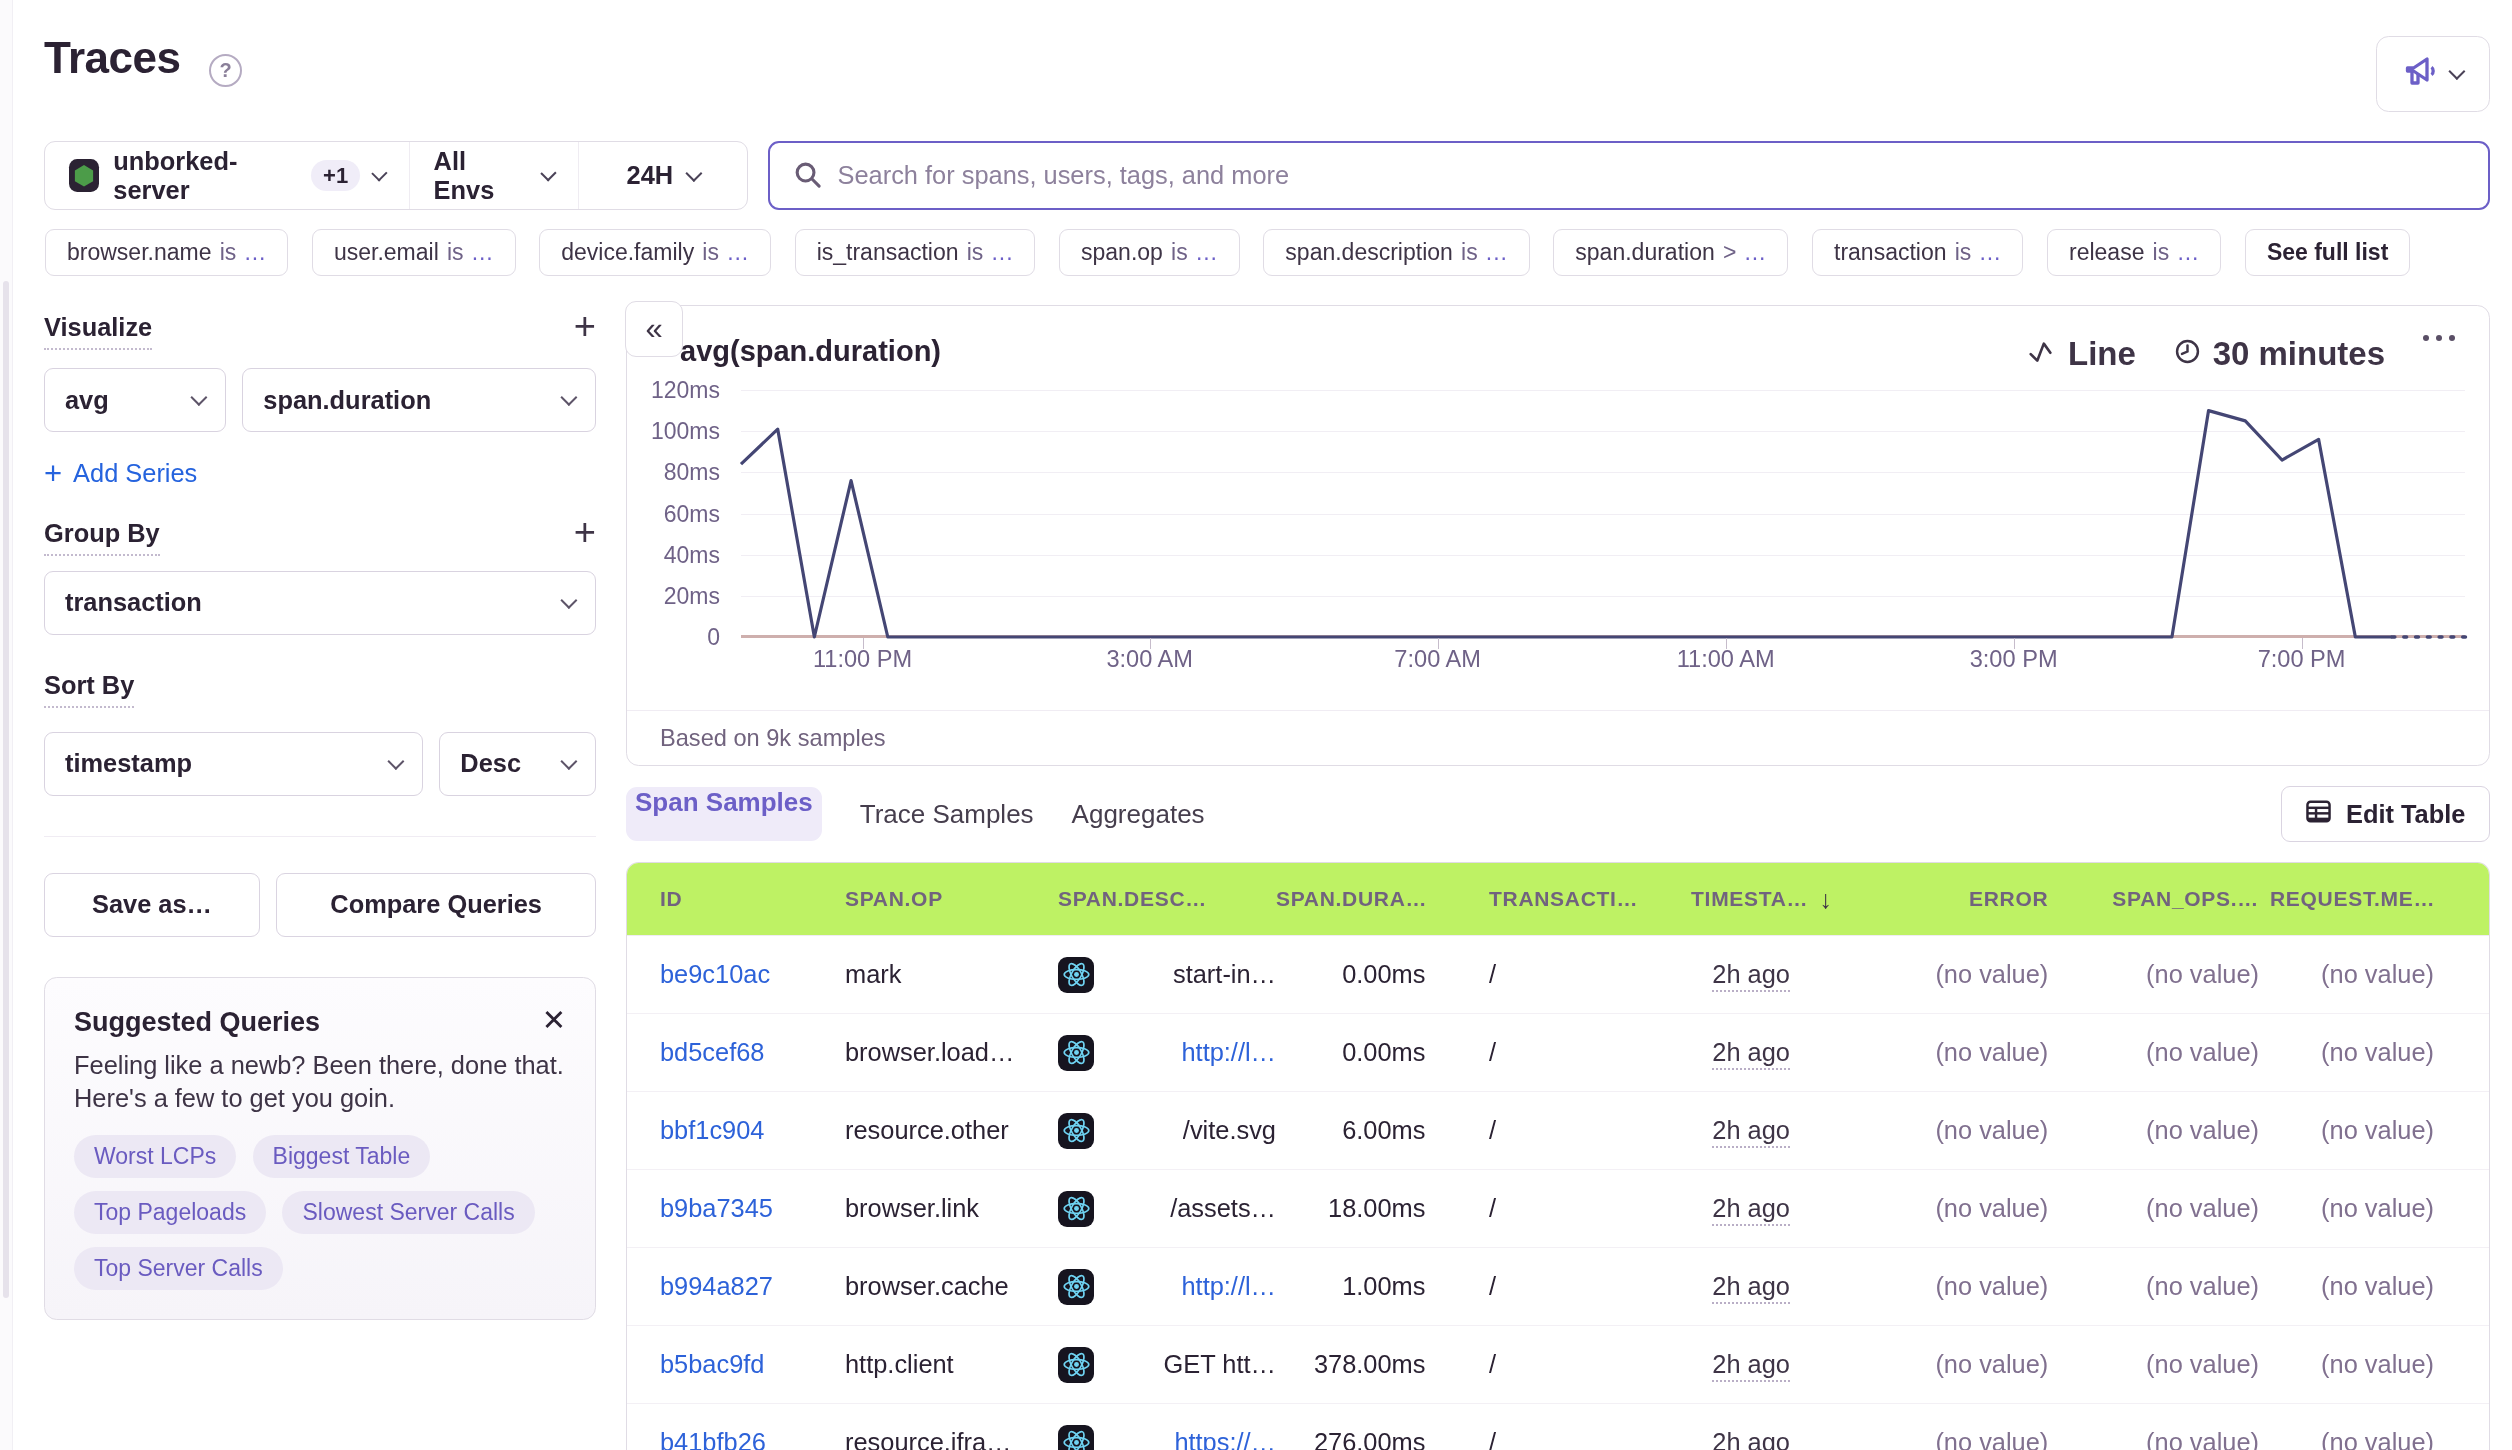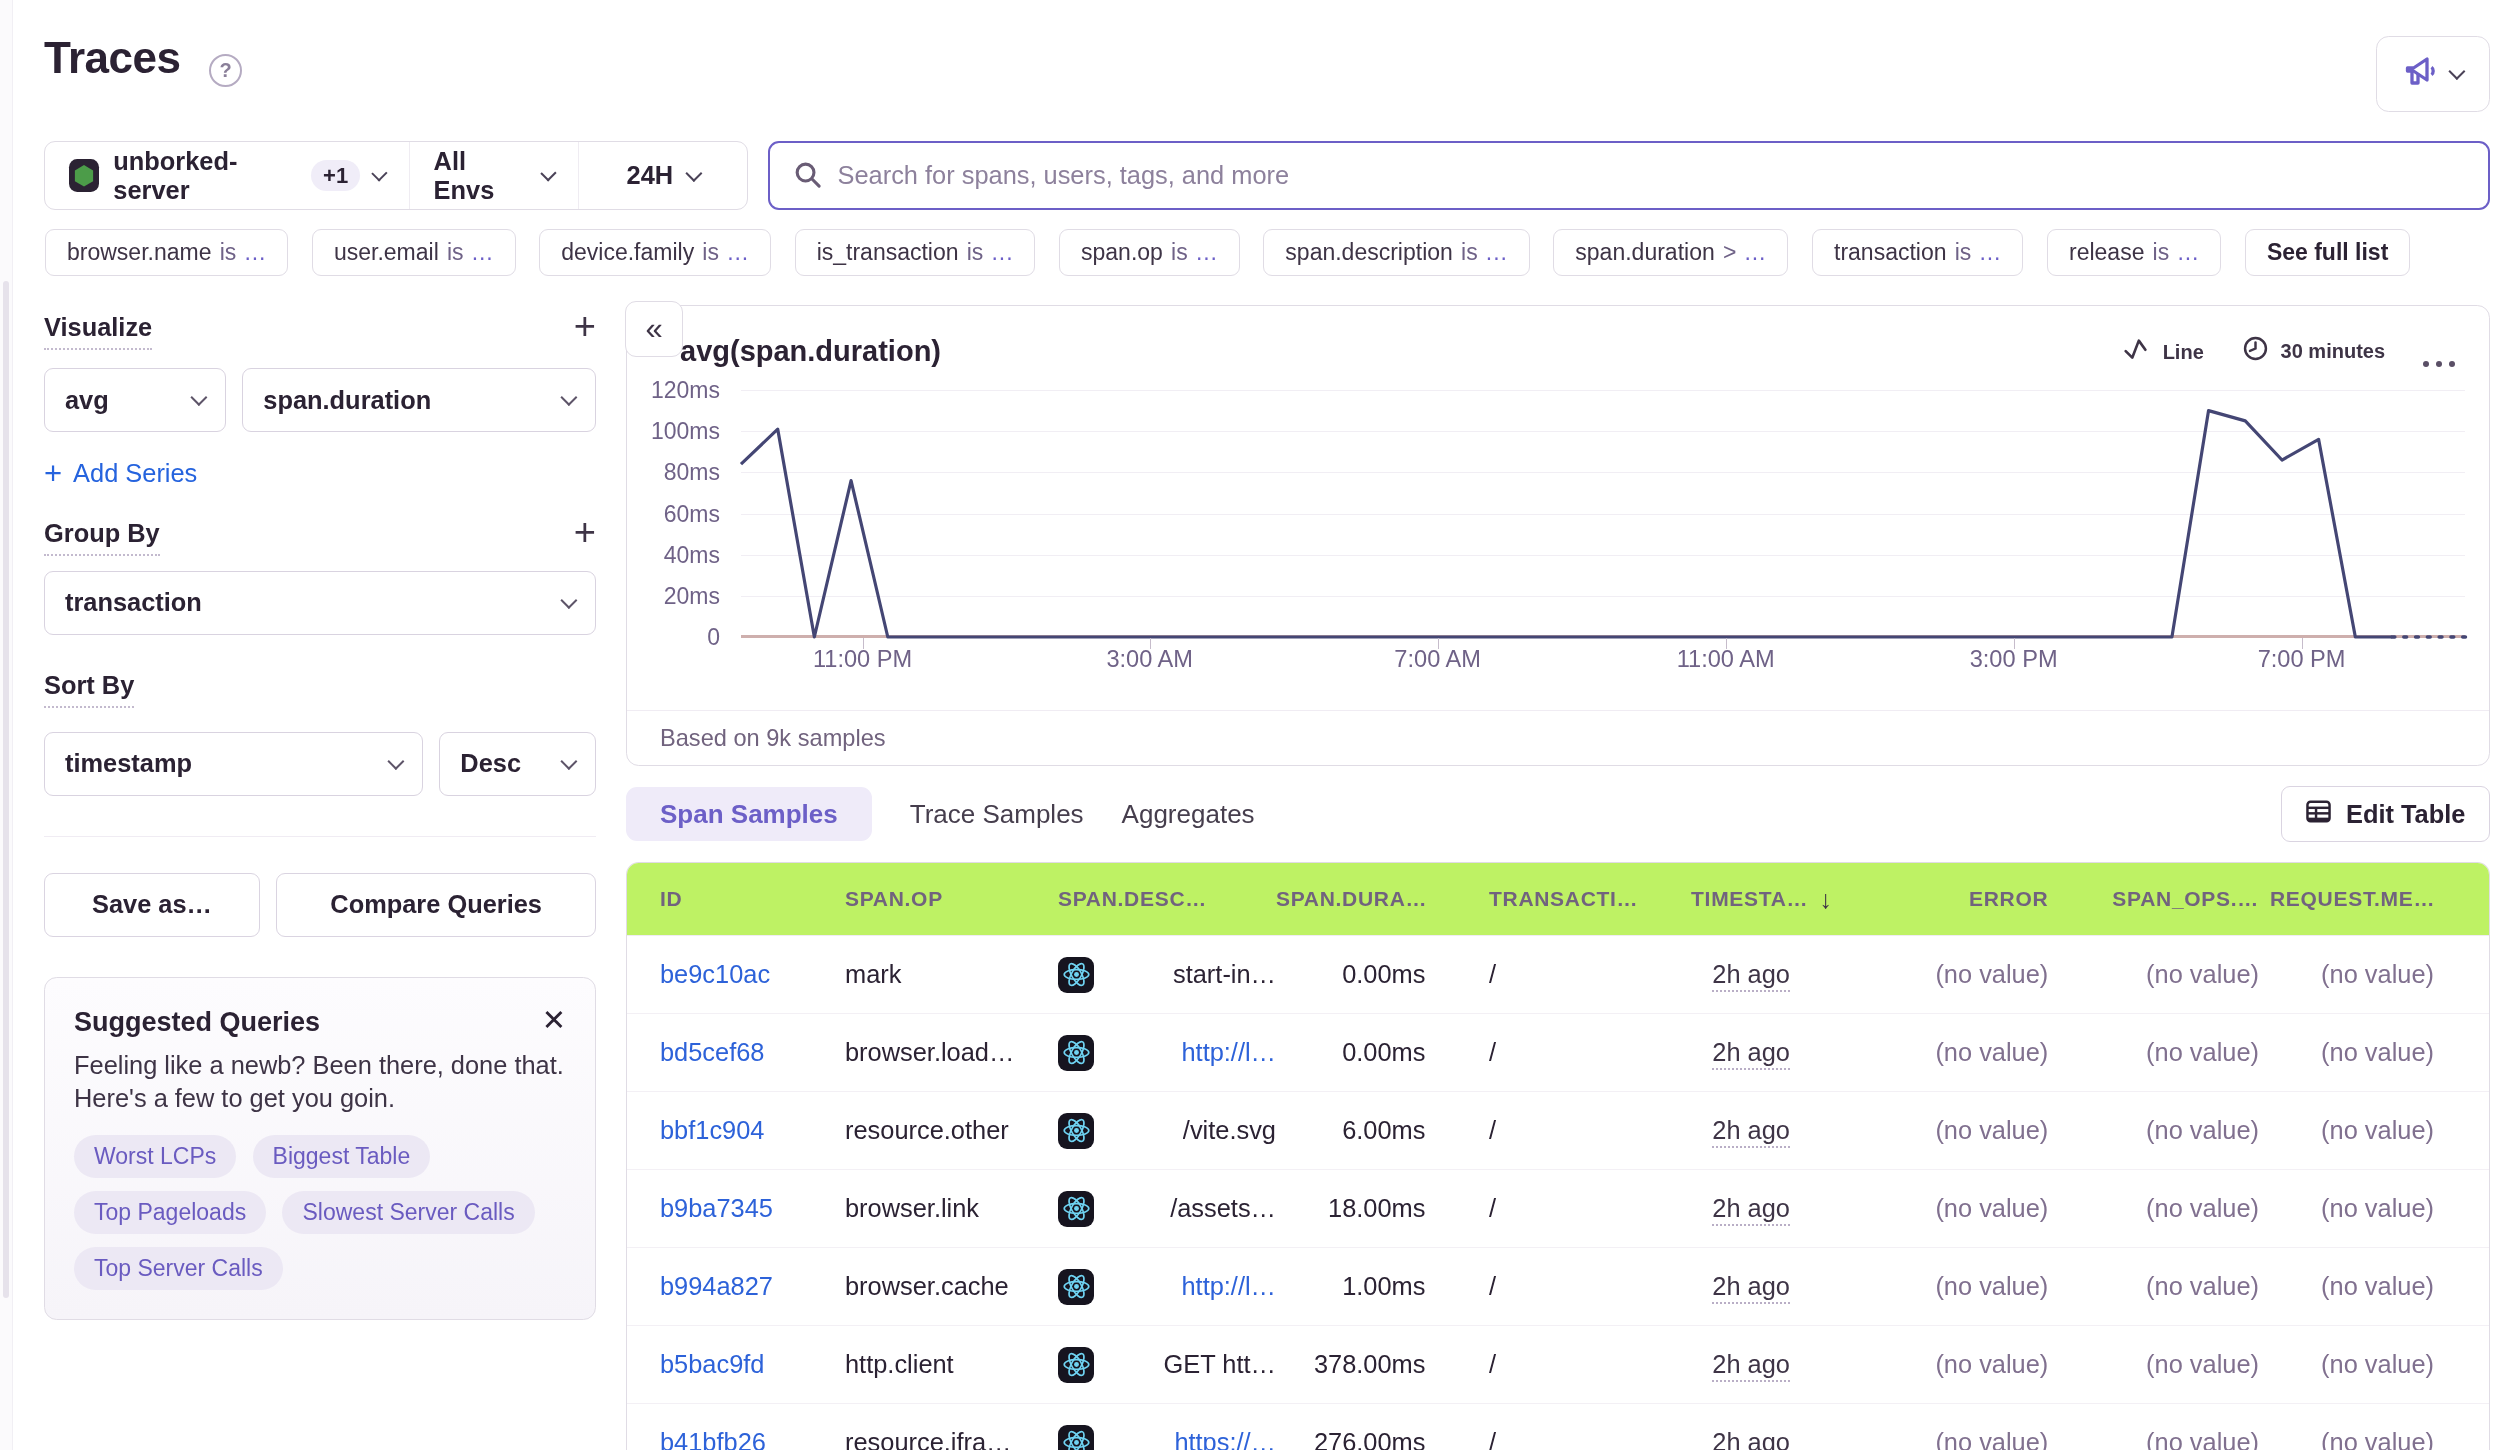--- a/index.html
+++ b/index.html
@@ -78,42 +78,42 @@
   .sug-close{font-size:29px;color:#2B2233;line-height:27px;cursor:pointer;}
   .sug-body{margin-top:11px;font-size:25.4px;line-height:33px;color:#3E3446;}
   .sug-chips{margin-top:20px;display:flex;flex-wrap:wrap;gap:12.7px 16.3px;}
   .sug-chip{background:#ECE8F4;color:#6A5BC0;border-radius:907px;padding:8.2px 20px;font-size:23px;white-space:nowrap;}
 
   
   .chart-card{position:absolute;left:626px;top:305px;right:22px;height:461px;border:1.8px solid #E0DCE5;border-radius:12.7px;background:#fff;}
   .collapse-btn{position:absolute;left:-1.8px;top:-5.4px;width:58px;height:56px;background:#fff;border:1.8px solid #E0DCE5;
     border-radius:11px;display:flex;align-items:center;justify-content:center;font-size:31px;color:#3E3446;z-index:3;}
   .chart-title{position:absolute;left:53px;top:29px;font-size:29px;font-weight:700;color:#2B2233;}
-  .chart-legend{position:absolute;right:34px;top:29px;display:flex;align-items:flex-end;gap:38px;font-size:20px;font-weight:600;color:#3E3446;}
+  .chart-legend{position:absolute;right:34px;top:29px;display:flex;align-items:flex-start;gap:38px;font-size:33px;font-weight:600;color:#3E3446;}
   .leg-item{display:flex;align-items:center;gap:11.8px;}
   .dots-menu{display:flex;gap:6.4px;}
   .dots-menu i{width:6.4px;height:6.4px;border-radius:50%;background:#5A4F66;}
   .plot{position:absolute;left:114px;right:23.6px;top:84px;height:247px;}
   .gridline{position:absolute;left:0;right:0;height:0.9px;background:#F1EEF4;}
   .baseline{position:absolute;left:0;right:0;bottom:-0.9px;height:2.7px;background:rgba(158,96,92,0.5);}
   .plot svg{position:absolute;inset:0;width:100%;height:100%;overflow:visible;}
   .ylabels{position:absolute;left:0;top:84px;width:102px;height:247px;}
   .ylabels span{position:absolute;right:9px;transform:translateY(-50%);font-size:23px;color:#6F6287;white-space:nowrap;}
   .xticks{position:absolute;left:114px;right:23.6px;top:84px;height:247px;}
   .xticks i{position:absolute;bottom:-11.8px;width:1.8px;height:11px;background:#C6BCCB;}
   .xlabels{position:absolute;left:114px;right:23.6px;top:340px;height:33px;}
   .xlabels span{position:absolute;transform:translateX(-50%);font-size:23.6px;color:#6F6287;white-space:nowrap;}
   .chart-footer{position:absolute;left:0;right:0;bottom:0;height:55px;border-top:1.8px solid #F0ECF3;display:flex;
     align-items:center;padding-left:33px;font-size:23.6px;color:#71637E;}
 
   
   .tabs-row{position:absolute;left:626px;top:786px;right:22px;height:56px;display:flex;align-items:center;gap:38px;}
   .tab{font-size:26px;color:#463E4D;cursor:pointer;}
   .tab.active{background:#EFEBF9;color:#6C5FC7;font-weight:700;border-radius:11px;height:54px;display:flex;
-    align-items:center;padding:0 34px;}
+    padding:0 9px;}
   .edit-table-btn{margin-left:auto;height:56px;border:1.8px solid #DAD4E1;border-radius:9px;background:#fff;
     display:flex;align-items:center;gap:13.6px;padding:0 23.6px;font-size:25.4px;font-weight:600;color:#2B2233;}
 
   
   .table-card{position:absolute;left:626px;top:862px;right:22px;bottom:-3.6px;border:1.8px solid #E0DCE5;
     border-bottom:none;border-radius:12.7px 12.7px 0 0;background:#fff;overflow:hidden;}
   .tgrid{display:grid;grid-template-columns:185px 213px 218px 163px 209px 204px 209px 209px 1fr;
     align-items:center;padding:0 33px;}
   .thead{height:73px;background:#bef264;border-bottom:1.8px solid #EFECF2;font-size:21px;font-weight:700;
     color:#71637E;letter-spacing:0.7px;}

